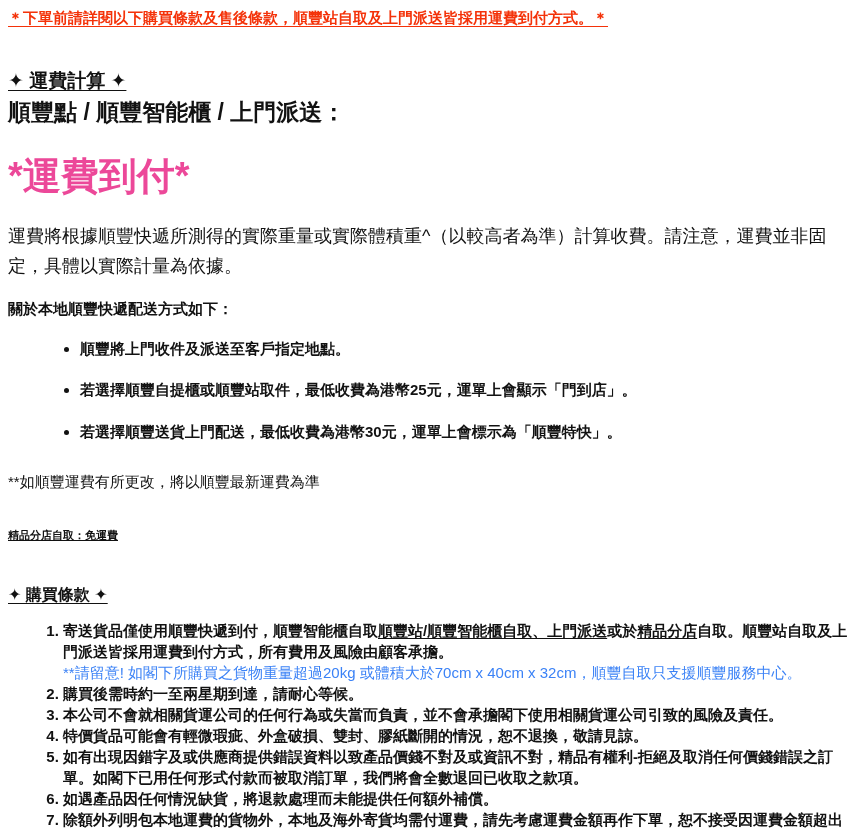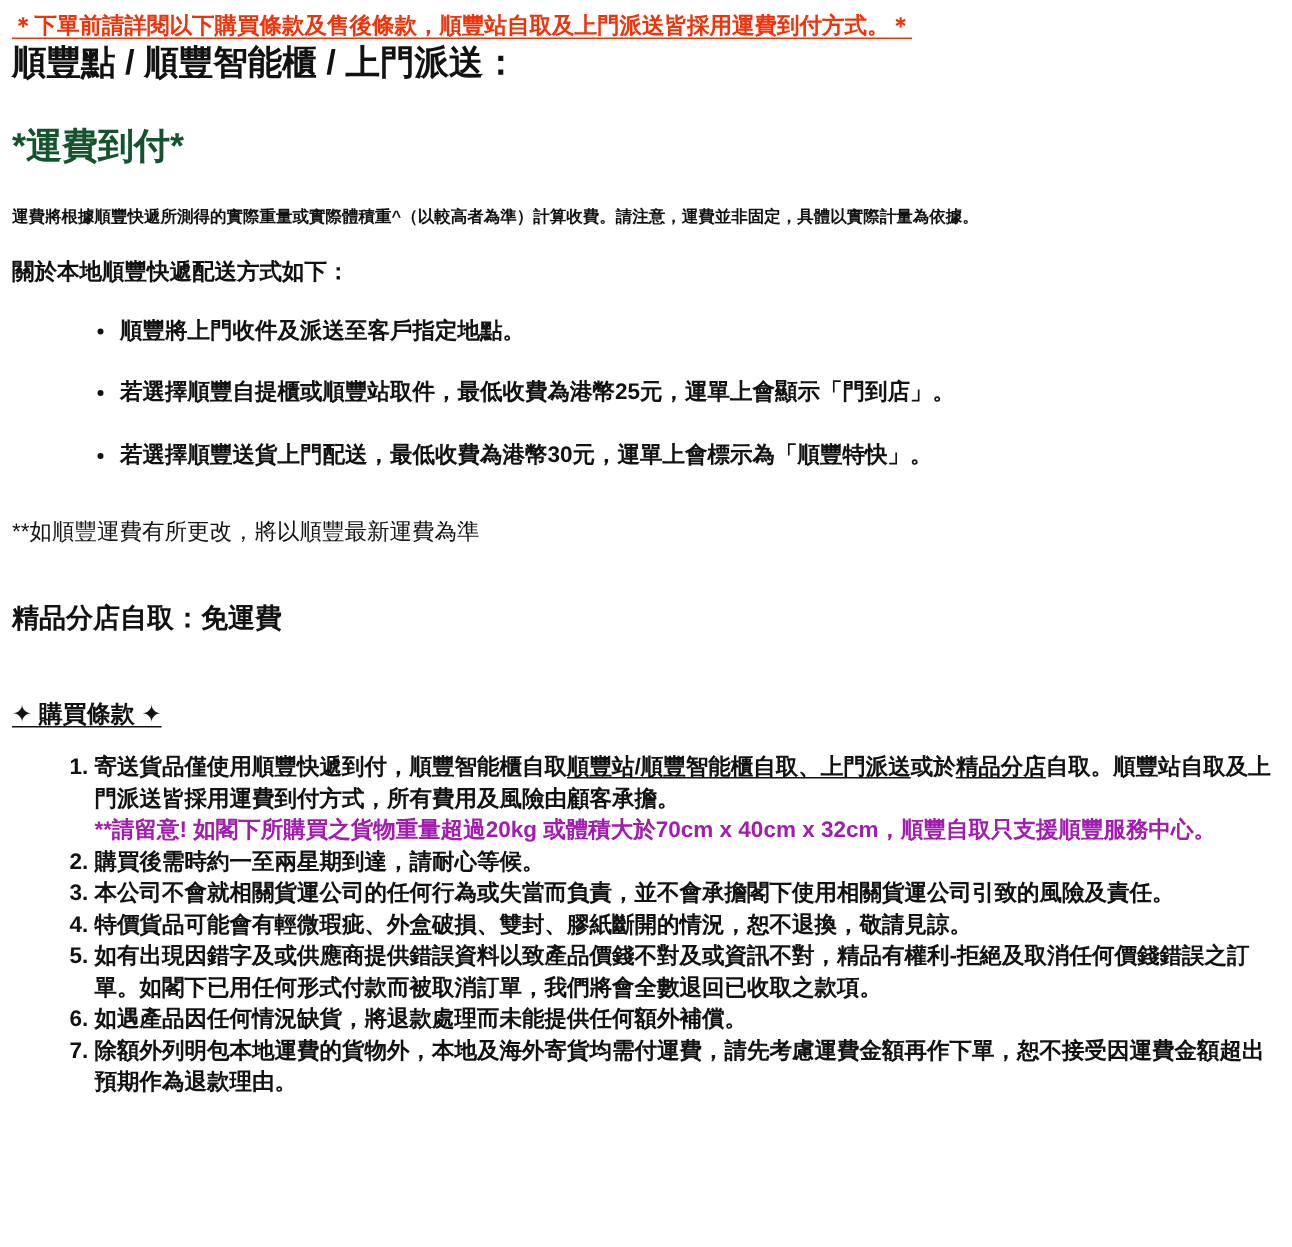--- a/index.html
+++ b/index.html
@@ -35,29 +35,29 @@
     text-underline-offset: 3px;
     margin: 40px 0 5px 0;
   }
   .shipping-subheading {
     font-size: 23px;
     font-weight: bold;
     line-height: 1.2;
     margin: 0;
   }
   .freight-collect-highlight {
-    color: #14532d;
-    font-size: 24px;
+    color: #ec4899;
+    font-size: 38px;
     font-weight: bold;
     line-height: 1.1;
     margin: 30px 0 0 0;
   }
   .freight-paragraph {
-    font-size: 11px;
-    font-weight: bold;
+    font-size: 18px;
+    font-weight: normal;
     line-height: 1.65;
     margin: 24px 0 0 0;
   }
   .delivery-intro {
     font-size: 15px;
     font-weight: bold;
     margin: 18px 0 0 0;
   }
   ul.delivery-options {
     margin: 20px 0 0 0;
@@ -69,23 +69,24 @@
     font-weight: bold;
     line-height: 1.3;
     margin: 0 0 22px 17px;
   }
   .fee-change-note {
     font-size: 15px;
     font-weight: normal;
     margin: 32px 0 0 0;
   }
   .store-pickup-note {
-    font-size: 18px;
+    font-size: 11px;
     font-weight: bold;
     margin: 36px 0 0 0;
+    text-decoration: underline;
   }
 
   
   .terms-heading {
     font-size: 16px;
     font-weight: bold;
     text-decoration: underline;
     text-underline-offset: 3px;
     margin: 42px 0 0 0;
   }
@@ -99,32 +100,33 @@
   }
   ol.terms-list li {
     margin: 0;
     padding: 0;
   }
   .inline-underline {
     text-decoration: underline;
     text-underline-offset: 2px;
   }
   .oversize-warning {
-    color: #a21caf;
-    font-weight: bold;
+    color: #3b82f6;
+    font-weight: normal;
   }
 </style>
 </head>
 <body>
 
 <div class="page">
 
   <div class="notice-banner">＊下單前請詳閱以下購買條款及售後條款，順豐站自取及上門派送皆採用運費到付方式。＊</div>
 
   <section>
+    <h2 class="shipping-heading">✦ 運費計算 ✦</h2>
 
     <div class="shipping-subheading">順豐點 / 順豐智能櫃 / 上門派送：</div>
 
     <div class="freight-collect-highlight">*運費到付*</div>
 
     <p class="freight-paragraph">運費將根據順豐快遞所測得的實際重量或實際體積重^（以較高者為準）計算收費。請注意，運費並非固定，具體以實際計量為依據。</p>
 
     <p class="delivery-intro">關於本地順豐快遞配送方式如下：</p>
 
     <ul class="delivery-options">

